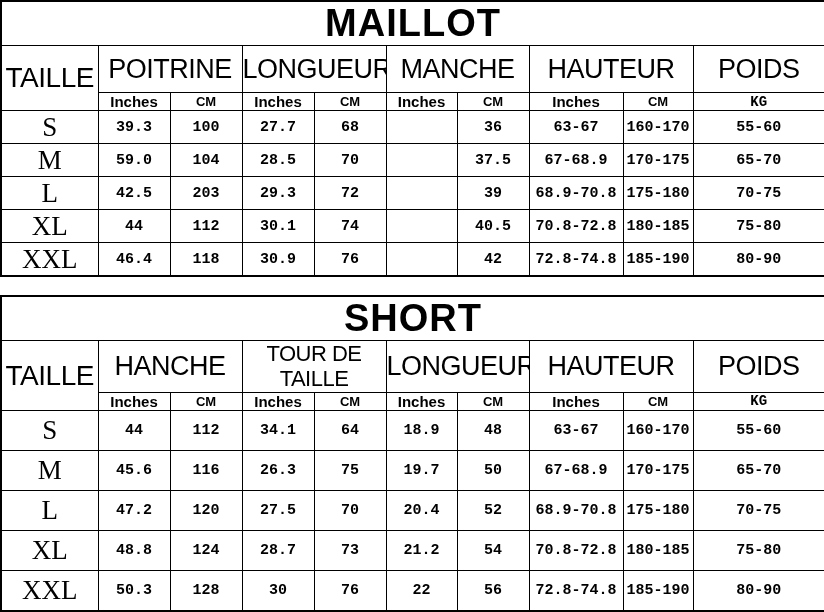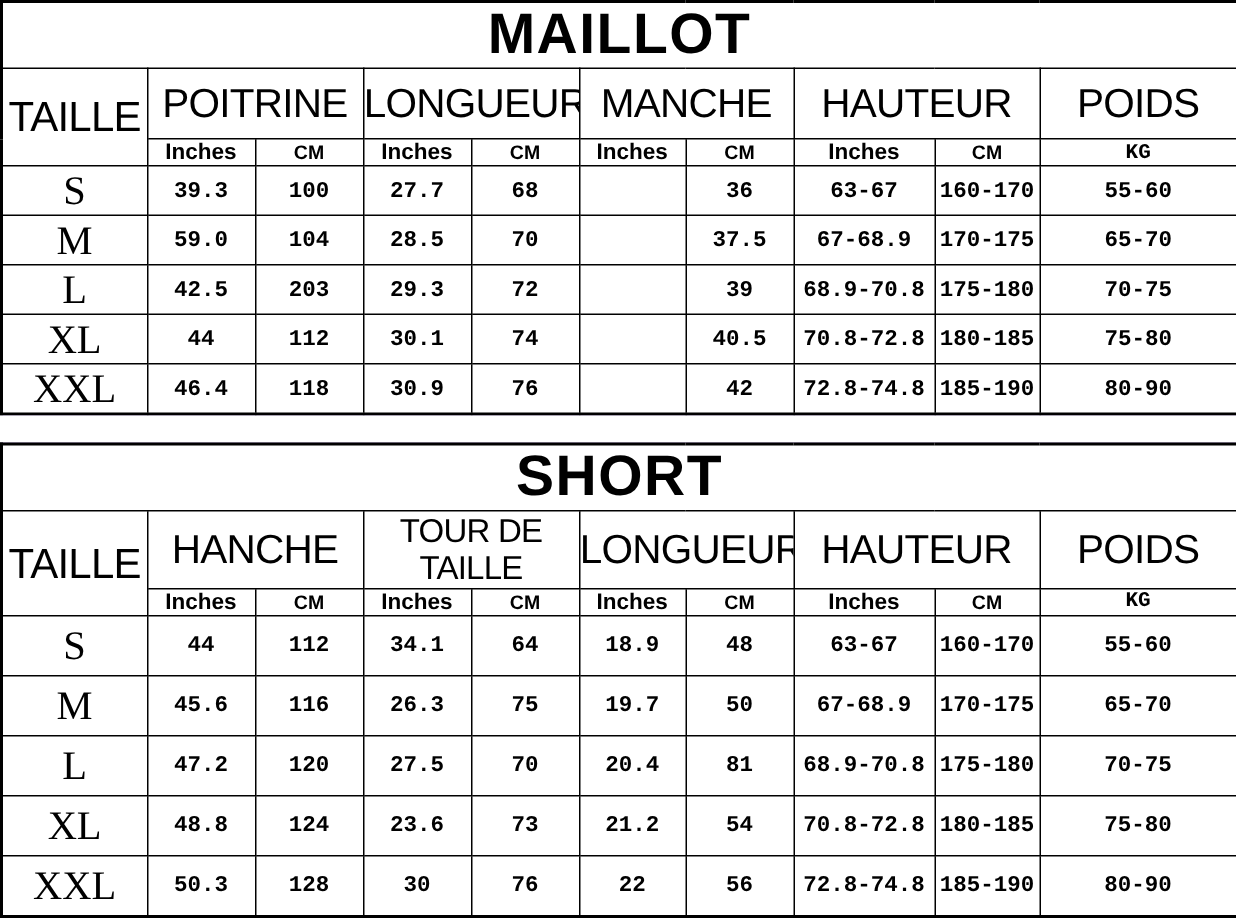--- a/index.html
+++ b/index.html
@@ -262,30 +262,30 @@
           <td class="num-cell">170-175</td>
           <td class="num-cell">65-70</td>
         </tr>
         <tr>
           <th class="size-cell">L</th>
           <td class="num-cell">47.2</td>
           <td class="num-cell">120</td>
           <td class="num-cell">27.5</td>
           <td class="num-cell">70</td>
           <td class="num-cell">20.4</td>
-          <td class="num-cell">81</td>
+          <td class="num-cell">52</td>
           <td class="num-cell">68.9-70.8</td>
           <td class="num-cell">175-180</td>
           <td class="num-cell">70-75</td>
         </tr>
         <tr>
           <th class="size-cell">XL</th>
           <td class="num-cell">48.8</td>
           <td class="num-cell">124</td>
-          <td class="num-cell">23.6</td>
+          <td class="num-cell">28.7</td>
           <td class="num-cell">73</td>
           <td class="num-cell">21.2</td>
           <td class="num-cell">54</td>
           <td class="num-cell">70.8-72.8</td>
           <td class="num-cell">180-185</td>
           <td class="num-cell">75-80</td>
         </tr>
         <tr>
           <th class="size-cell">XXL</th>
           <td class="num-cell">50.3</td>

